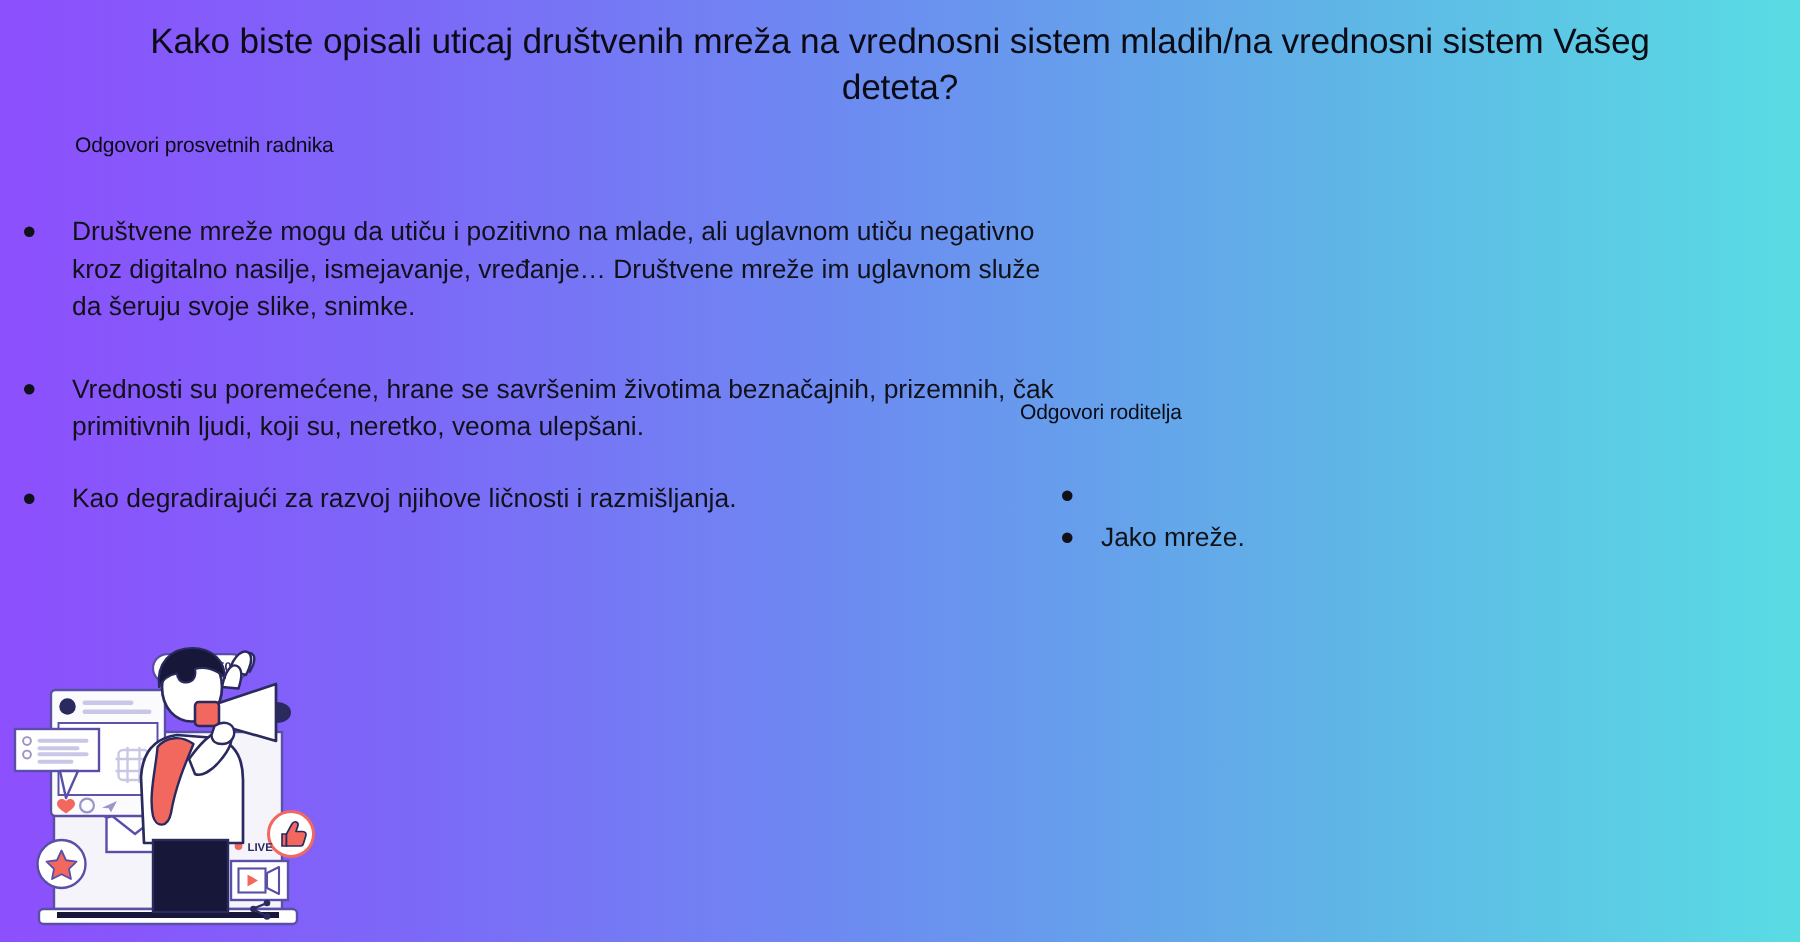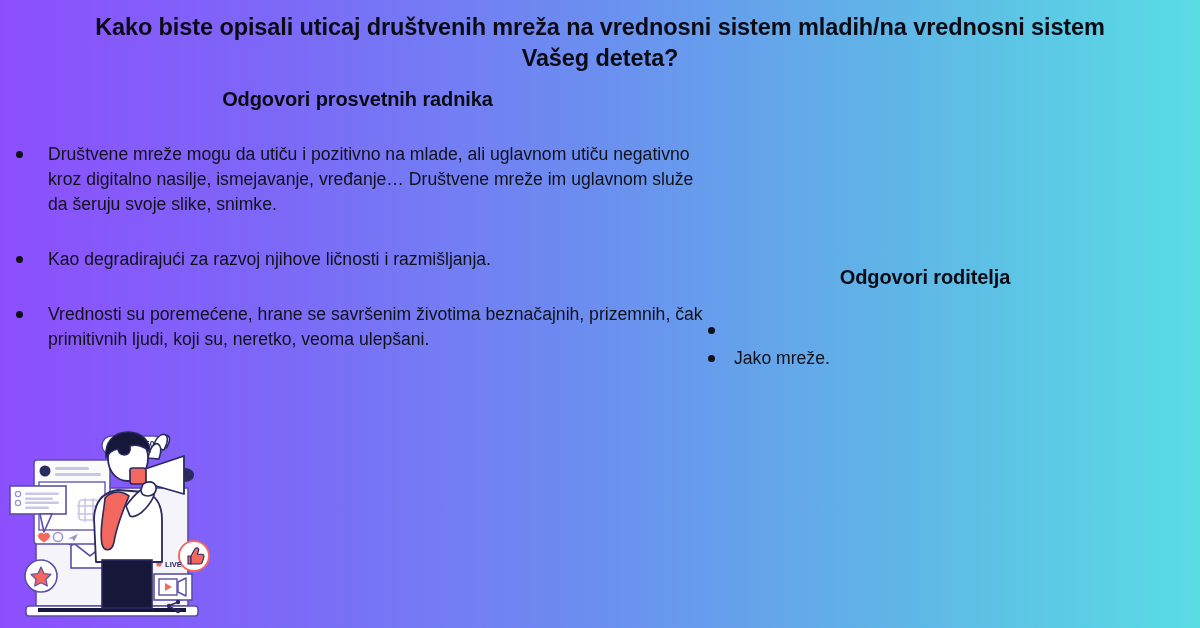--- a/index.html
+++ b/index.html
@@ -22,32 +22,31 @@
   }
 
   
   .title {
     position: absolute;
     left: 95px;
     top: 12px;
     width: 1010px;
     text-align: center;
     font-size: 23.5px;
-    font-weight: bold;
+    font-weight: normal;
     line-height: 1.34;
     color: #0b0b16;
     letter-spacing: -0.1px;
   }
 
   
   .col-head {
     position: absolute;
-    text-align: center;
-    font-size: 20px;
-    font-weight: bold;
+    font-size: 14px;
+    font-weight: normal;
     color: #0b0b16;
     letter-spacing: -0.1px;
   }
   #head-teachers { left: 50px; top: 88px; width: 615px; }
   #head-parents  { left: 680px; top: 266px; width: 490px; }
 
   
   .bullets {
     position: absolute;
     margin: 0;
@@ -98,27 +97,27 @@
 
   <div class="title">Kako biste opisali uticaj društvenih mreža na vrednosni sistem mladih/na vrednosni sistem Vašeg deteta?</div>
 
   <div class="col-head" id="head-teachers">Odgovori prosvetnih radnika</div>
 
   <ul class="bullets" id="list-teachers">
     <li class="bullet-item gap-lg">
       <span class="dot"></span>
       <span>Društvene mreže mogu da utiču i pozitivno na mlade, ali uglavnom utiču negativno kroz digitalno nasilje, ismejavanje, vređanje… Društvene mreže im uglavnom služe da šeruju svoje slike, snimke.</span>
     </li>
+    <li class="bullet-item">
+      <span class="dot"></span>
+      <span>Vrednosti su poremećene, hrane se savršenim životima beznačajnih, prizemnih, čak primitivnih ljudi, koji su, neretko, veoma ulepšani.</span>
+    </li>
     <li class="bullet-item gap-lg">
       <span class="dot"></span>
       <span>Kao degradirajući za razvoj njihove ličnosti i razmišljanja.</span>
-    </li>
-    <li class="bullet-item">
-      <span class="dot"></span>
-      <span>Vrednosti su poremećene, hrane se savršenim životima beznačajnih, prizemnih, čak primitivnih ljudi, koji su, neretko, veoma ulepšani.</span>
     </li>
   </ul>
 
   <div class="col-head" id="head-parents">Odgovori roditelja</div>
 
   <ul class="bullets" id="list-parents">
     <li class="bullet-item spaced">
       <span class="dot"></span>
     </li>
     <li class="bullet-item spaced">

